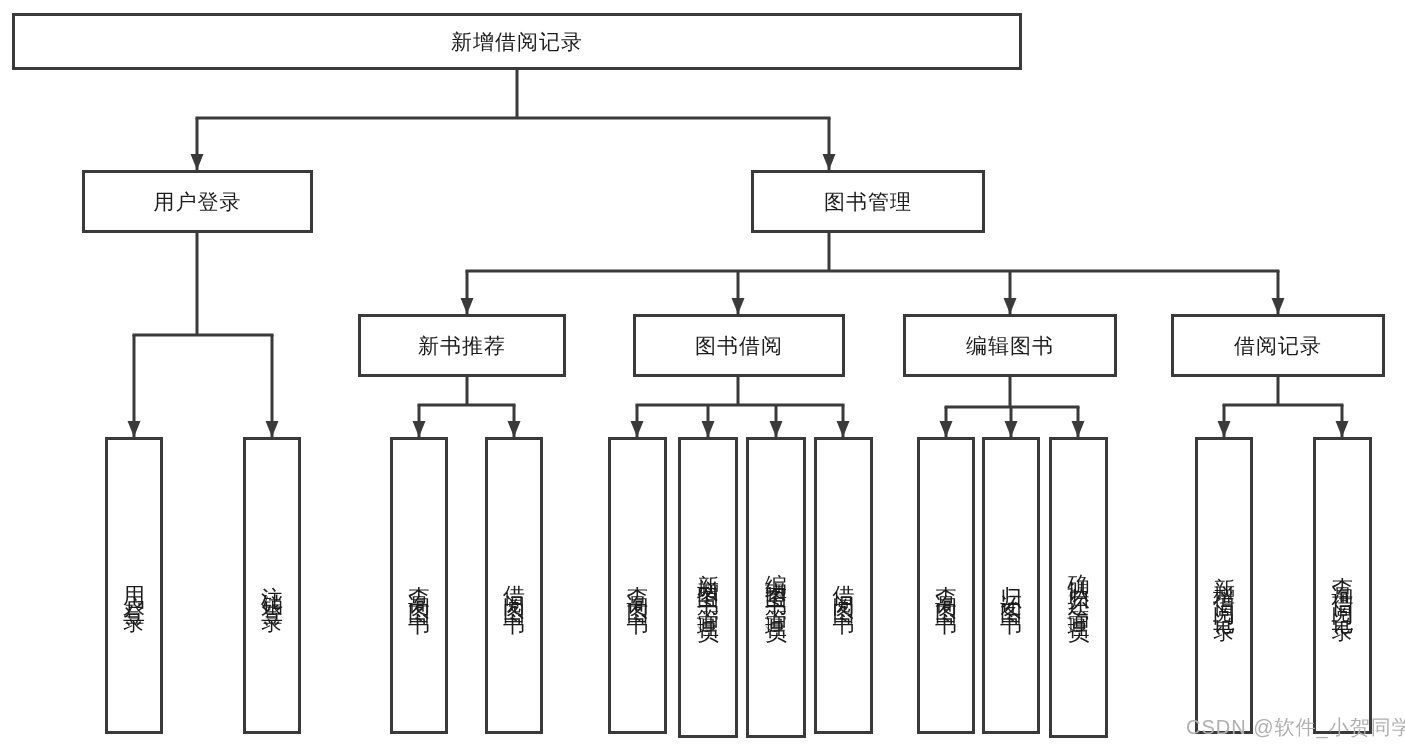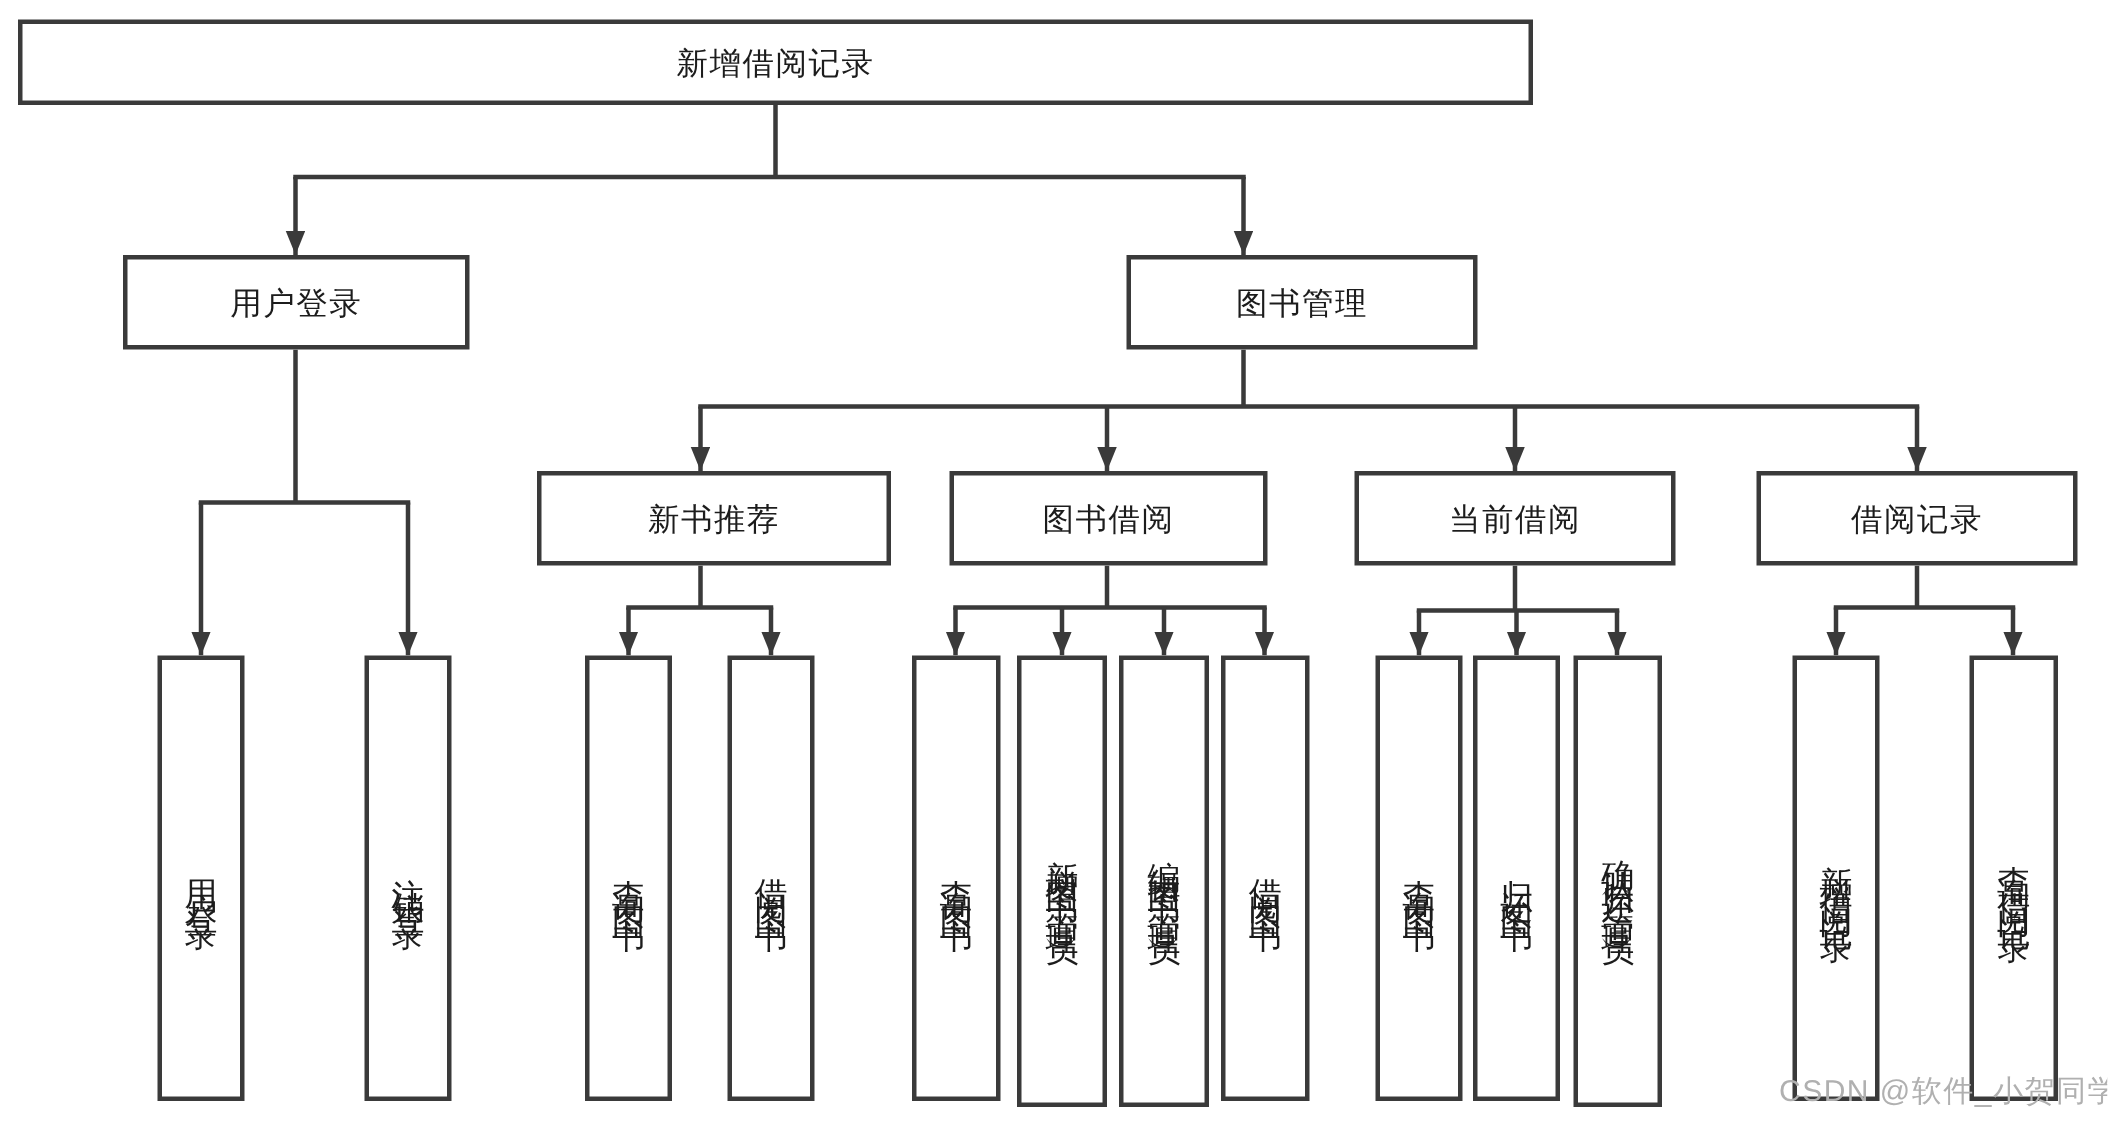--- a/index.html
+++ b/index.html
@@ -111,28 +111,28 @@
     <span>新增借阅记录</span>
   </div>
 
   <div class="node" style="left:82px;top:170px;width:231px;height:63px;">
     <span>用户登录</span>
   </div>
   <div class="node" style="left:751px;top:170px;width:234px;height:63px;">
     <span>图书管理</span>
   </div>
 
-  <div class="node" style="left:358px;top:314px;width:236px;height:63px;">
+  <div class="node" style="left:358px;top:314px;width:208px;height:63px;">
     <span>新书推荐</span>
   </div>
   <div class="node" style="left:633px;top:314px;width:212px;height:63px;">
     <span>图书借阅</span>
   </div>
   <div class="node" style="left:903px;top:314px;width:214px;height:63px;">
-    <span>当前借阅</span>
+    <span>编辑图书</span>
   </div>
   <div class="node" style="left:1171px;top:314px;width:214px;height:63px;">
     <span>借阅记录</span>
   </div>
 
   <div class="leaf" style="left:105px;top:437px;width:58px;height:297px;">
     <span class="leaf-label">用户登录</span>
   </div>
   <div class="leaf" style="left:243px;top:437px;width:58px;height:297px;">
     <span class="leaf-label">注销登录</span>

